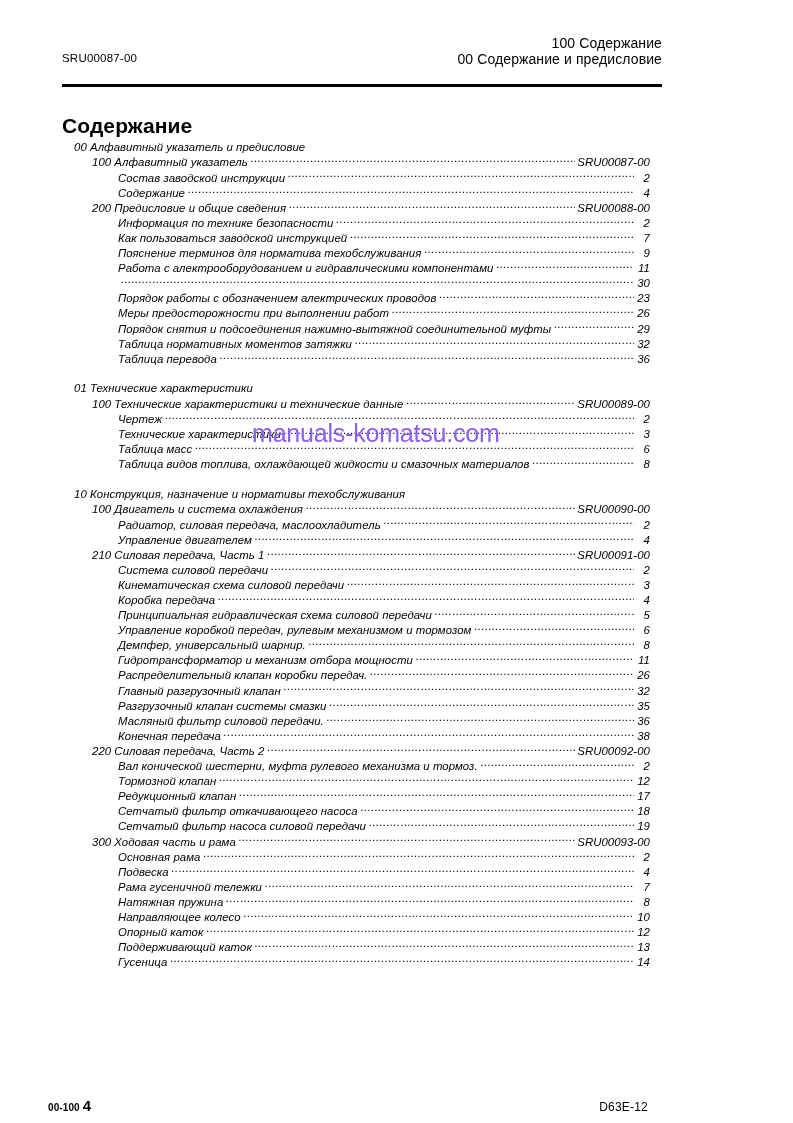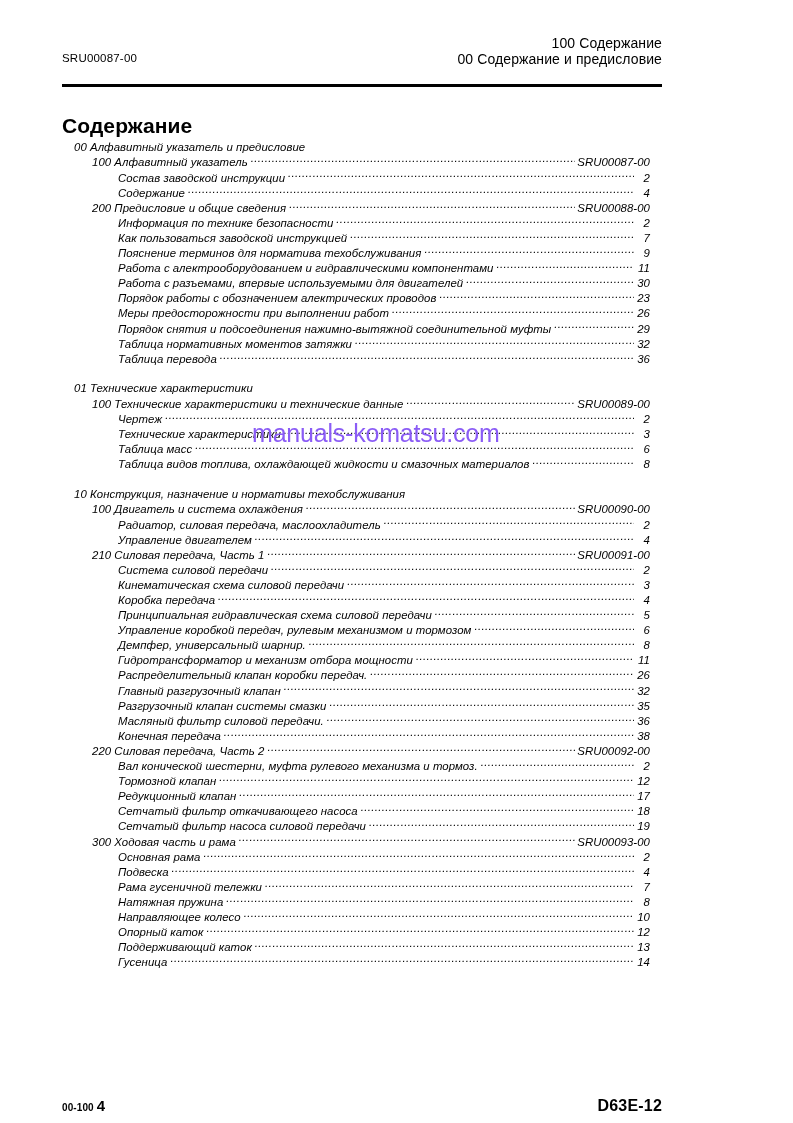--- a/index.html
+++ b/index.html
@@ -122,42 +122,42 @@
     letter-spacing: -0.2px;
     color: #8b5cf6;
     font-weight: 400;
     white-space: nowrap;
     pointer-events: none;
   }
 
   
   .page-footer {
     position: absolute;
-    left: 62px;
+    left: 48px;
     top: 1097px;
     width: 600px;
     display: flex;
     align-items: baseline;
     justify-content: space-between;
   }
   .footer-left {
     font-weight: bold;
     white-space: nowrap;
   }
   .footer-left .sect {
     font-size: 10px;
     letter-spacing: 0.1px;
   }
   .footer-left .pageno {
     font-size: 15px;
     margin-left: 3px;
   }
   .footer-right {
-    font-size: 16px;
-    font-weight: bold;
+    font-size: 12px;
+    font-weight: normal;
     letter-spacing: 0.2px;
     white-space: nowrap;
   }
 </style>
 </head>
 <body>
 
 <div class="page">
 
   <div class="page-header">
@@ -210,21 +210,20 @@
           <span class="lbl">Пояснение терминов для норматива техобслуживания</span>
           <span class="dots"></span>
           <span class="num">9</span>
         </div>
         <div class="toc-row lvl-2">
           <span class="lbl">Работа с алектрооборудованием и гидравлическими компонентами</span>
           <span class="dots"></span>
           <span class="num">11</span>
         </div>
         <div class="toc-row lvl-2">
-          <span class="lbl">Работа с разъемами, впервые используемыми для двигателей</span>
           <span class="dots"></span>
           <span class="num">30</span>
         </div>
         <div class="toc-row lvl-2">
           <span class="lbl">Порядок работы с обозначением алектрических проводов</span>
           <span class="dots"></span>
           <span class="num">23</span>
         </div>
         <div class="toc-row lvl-2">
           <span class="lbl">Меры предосторожности при выполнении работ</span>

